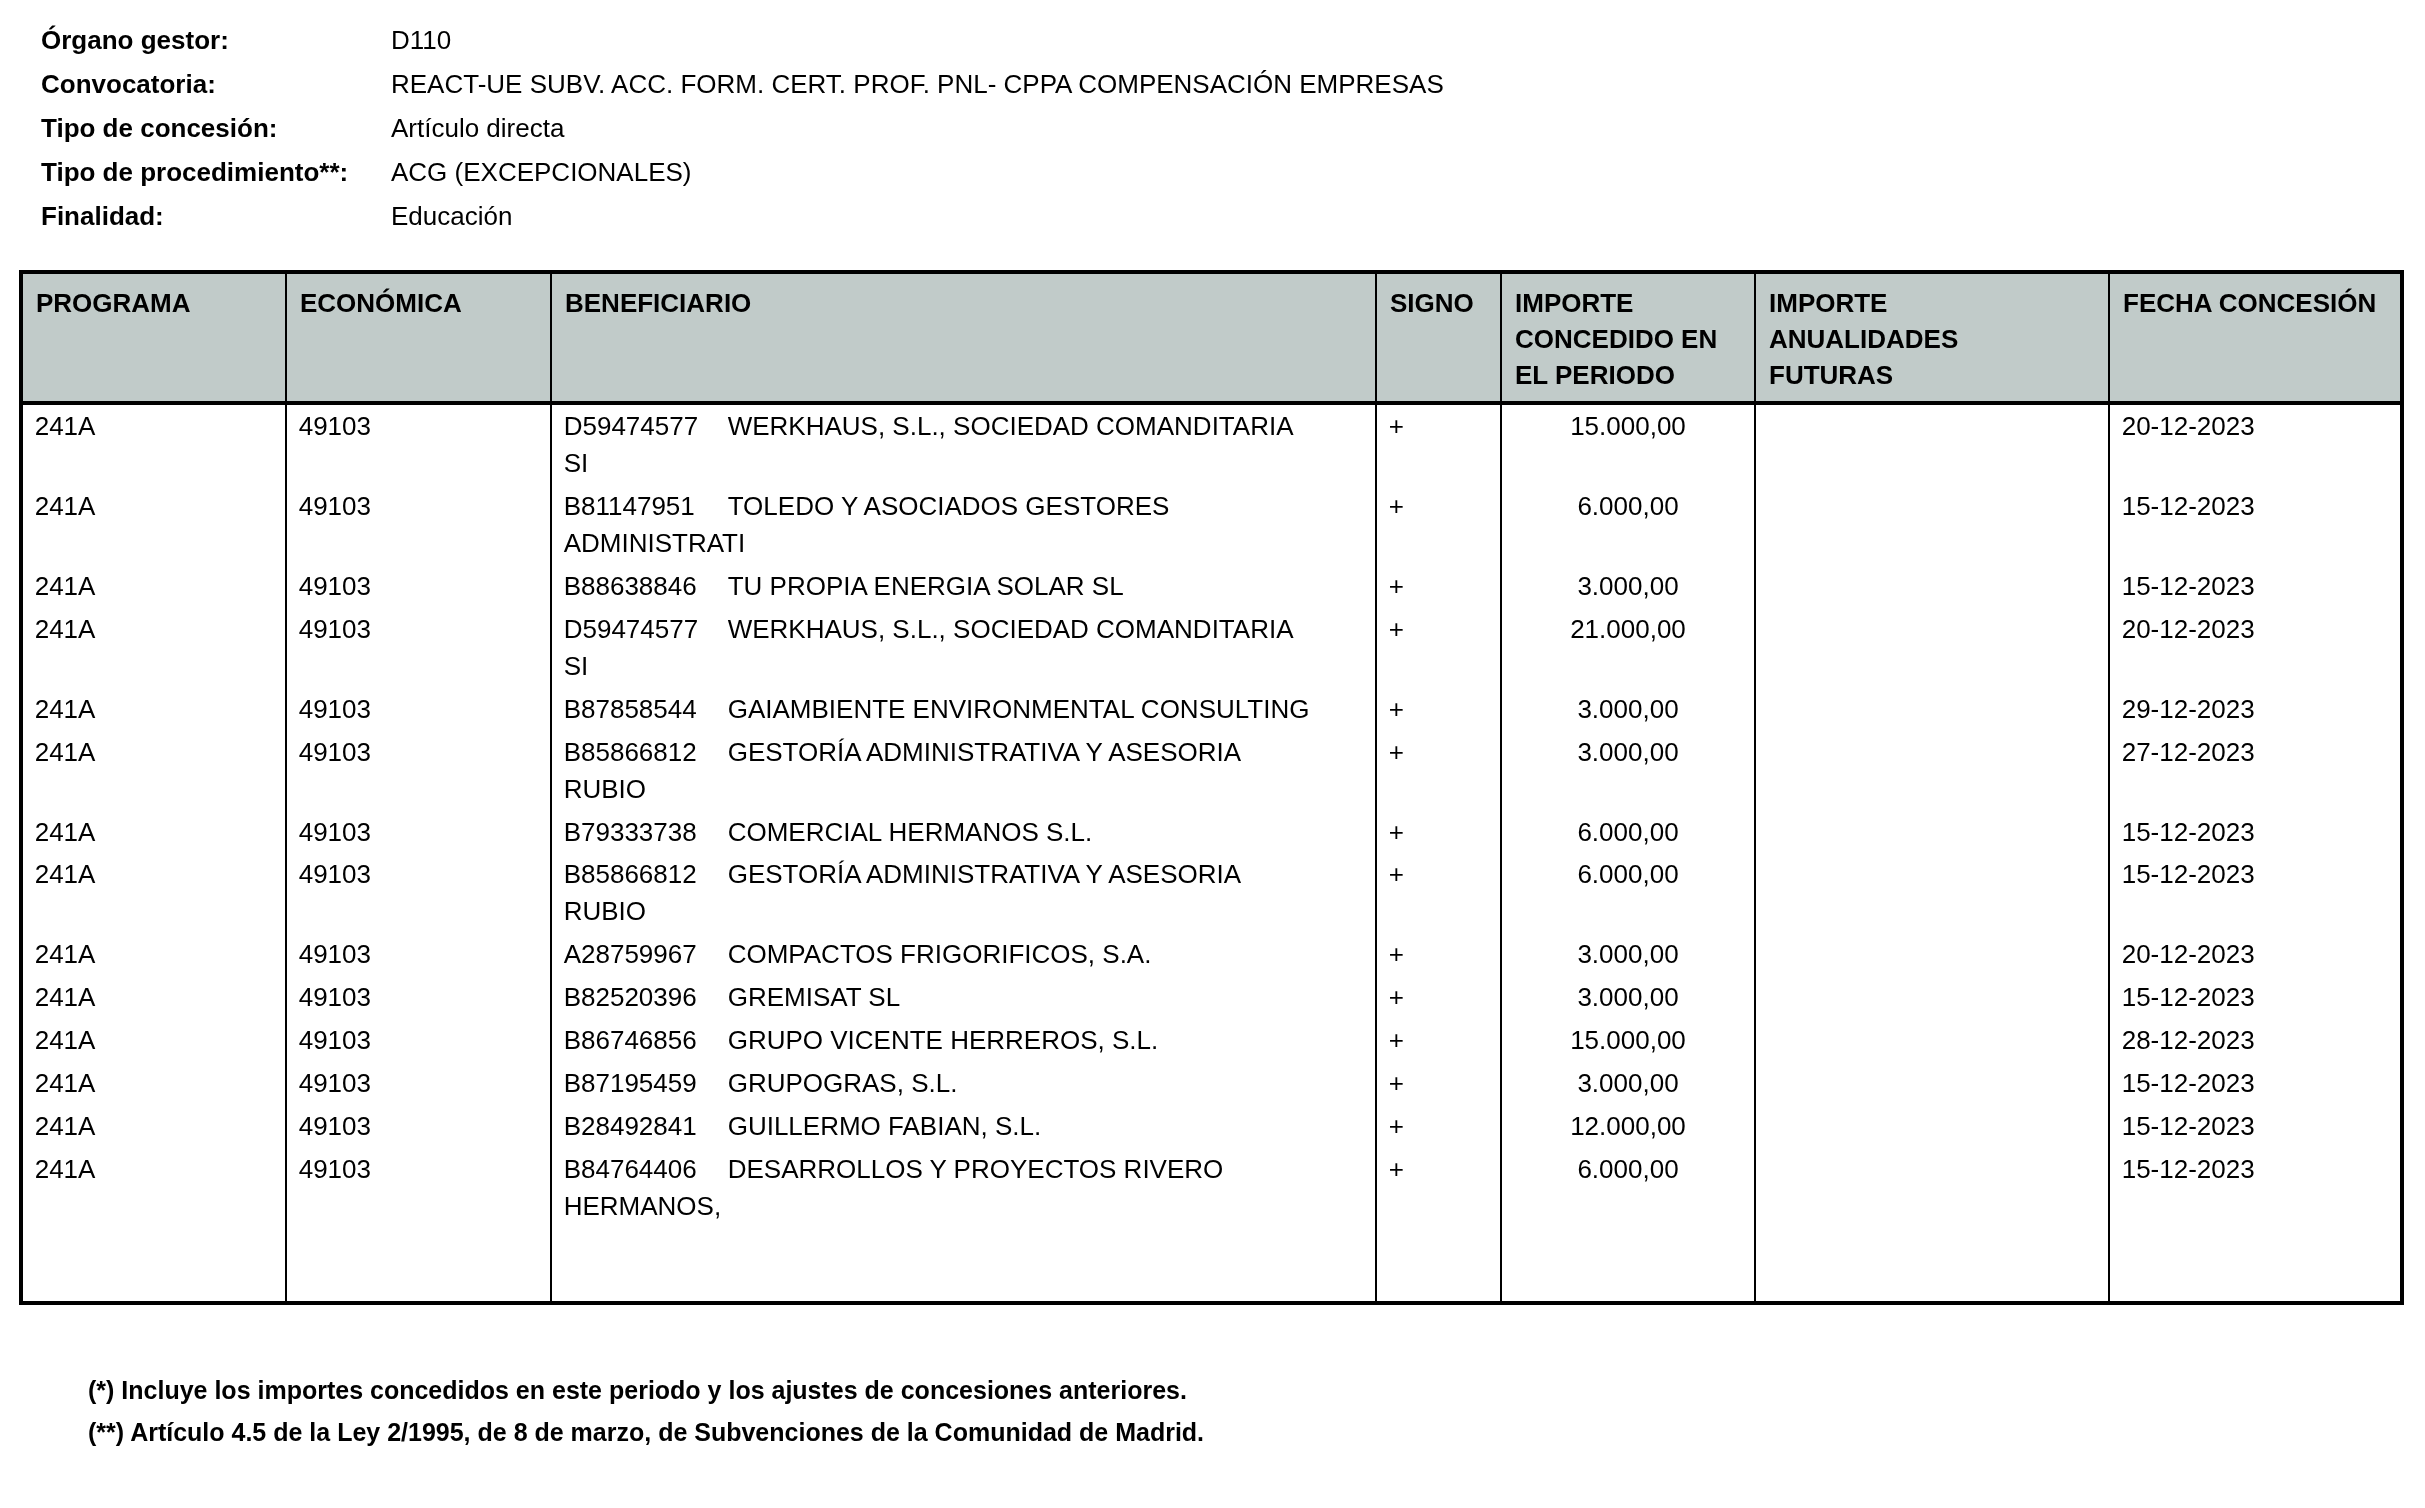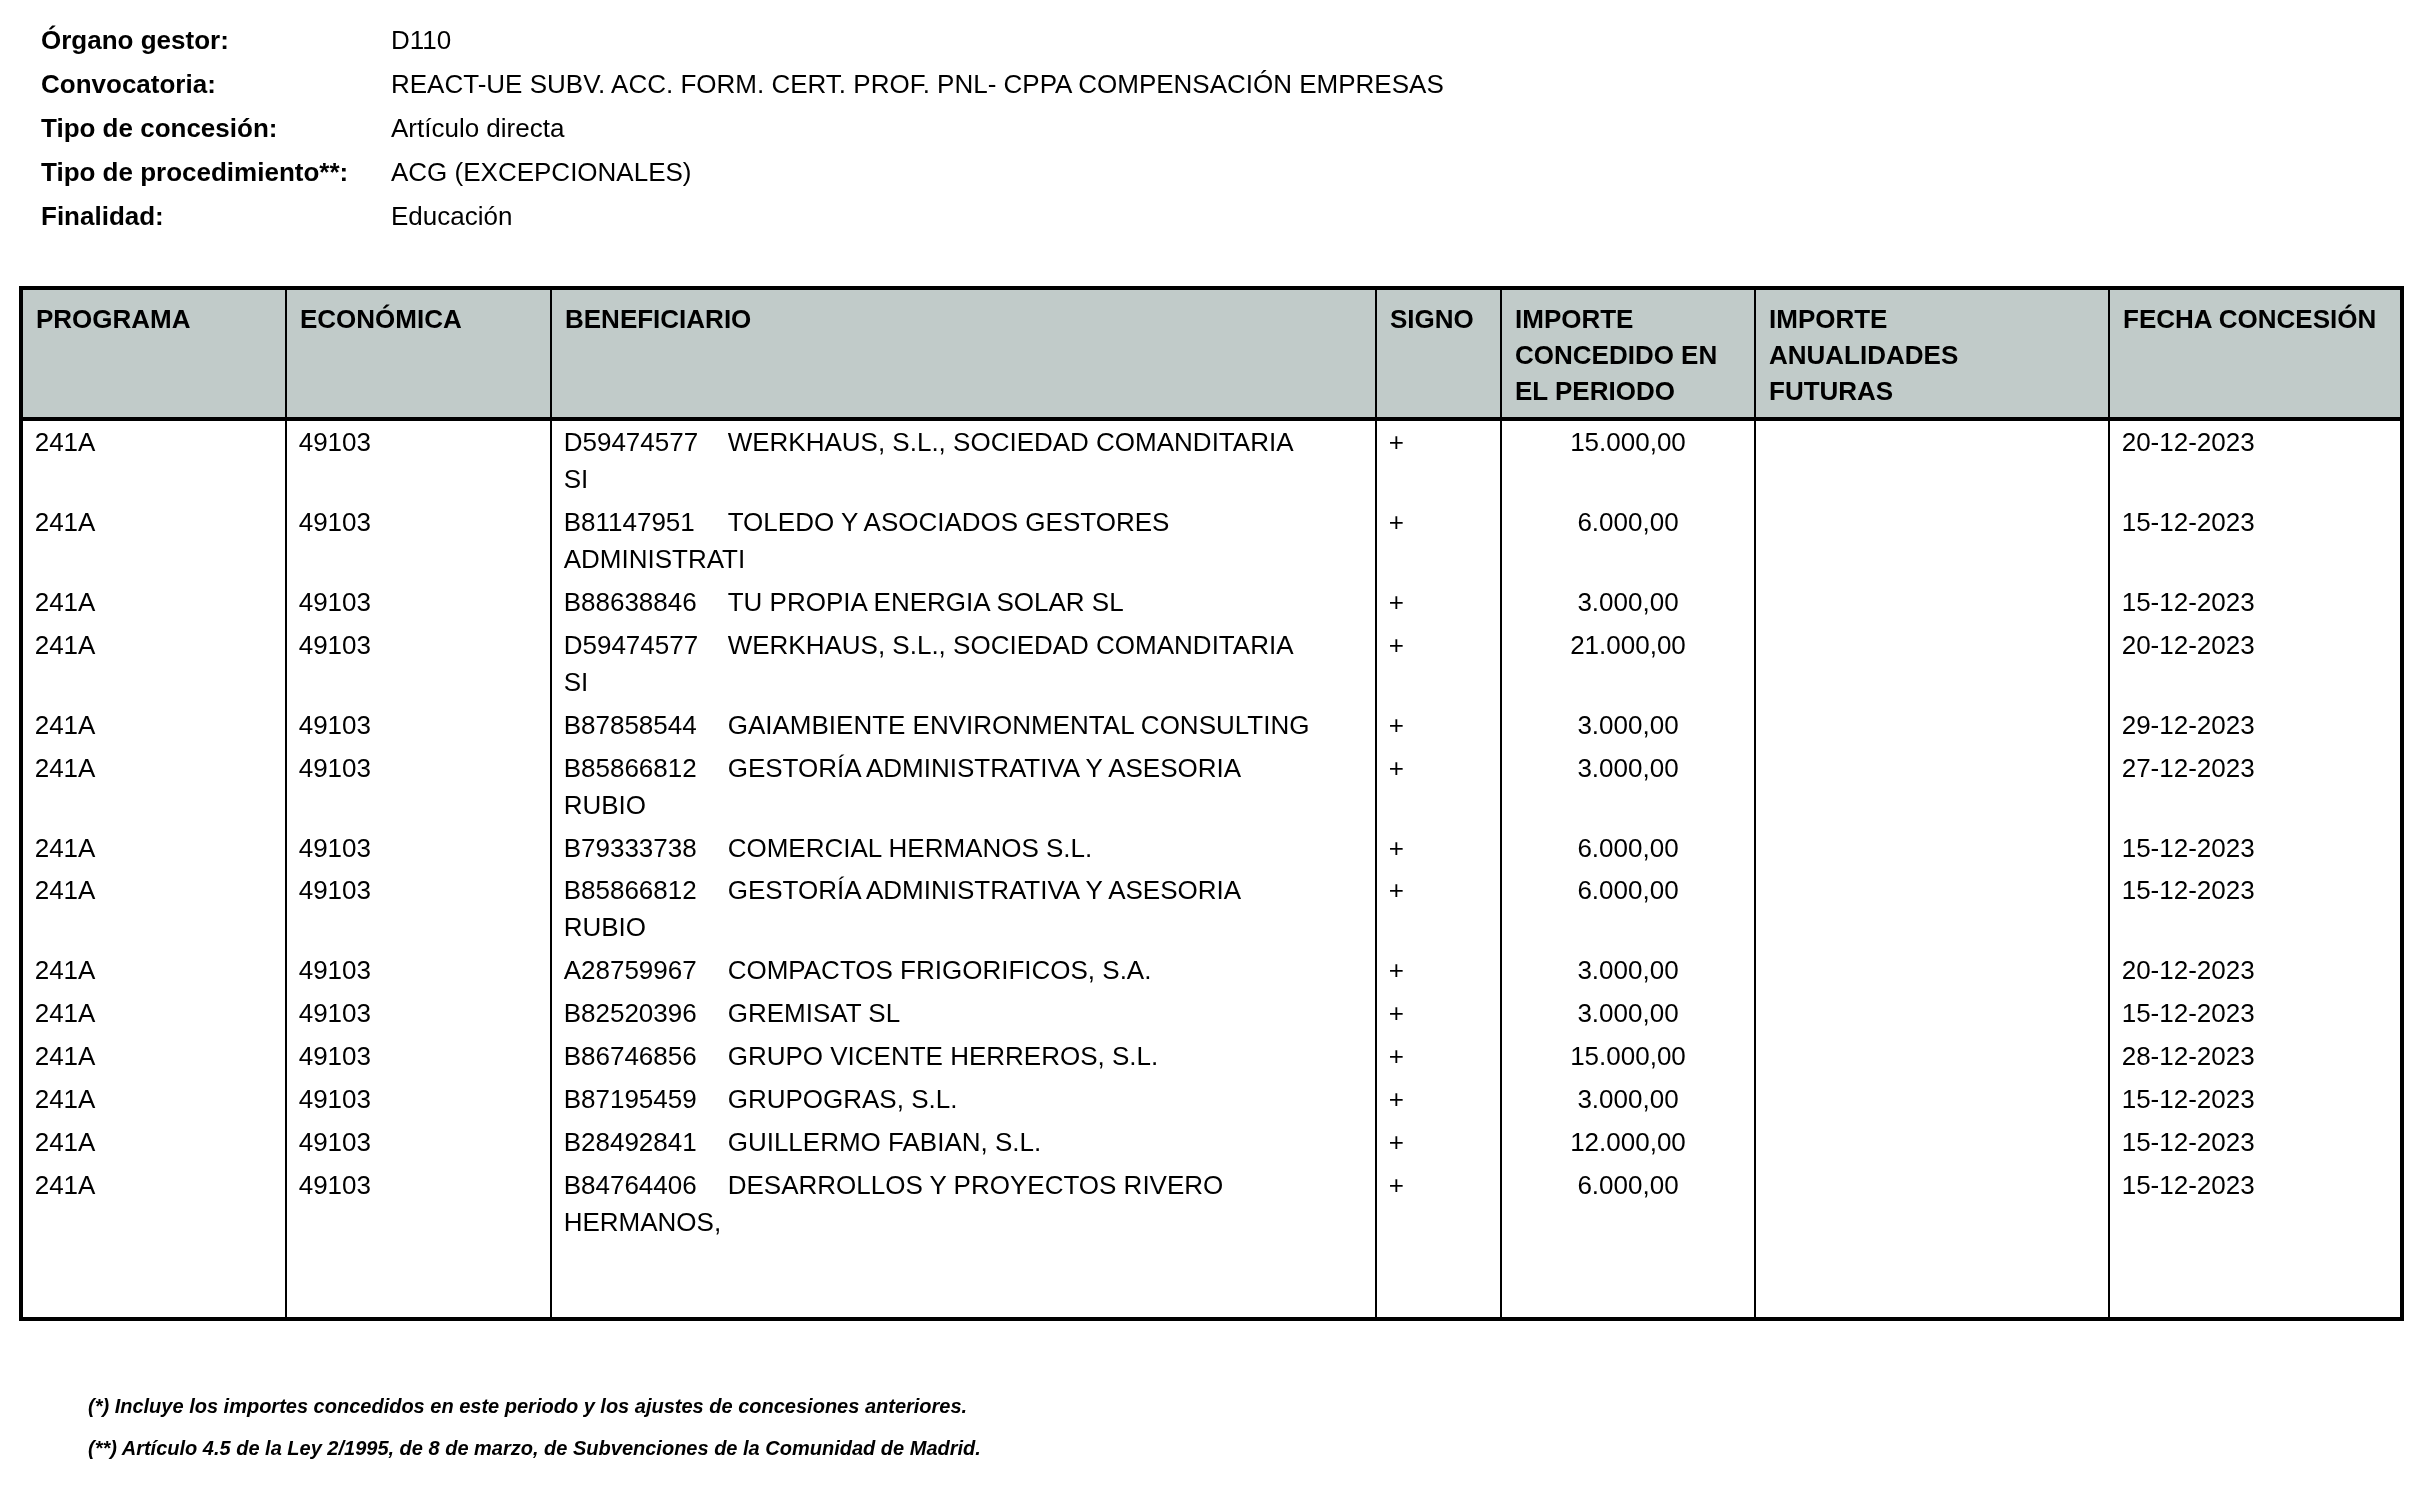--- a/index.html
+++ b/index.html
@@ -31,21 +31,21 @@
     display: inline-block;
     min-width: 350px;
   }
   .info-value {
     font-weight: normal;
   }
 
   
   table.grants {
     margin-left: 19px;
-    margin-top: 48px;
+    margin-top: 32px;
     border-collapse: collapse;
     table-layout: fixed;
     width: 2381px;
     border: 4.4px solid #000;
   }
   table.grants col.c-programa     { width: 265px; }
   table.grants col.c-economica    { width: 265px; }
   table.grants col.c-beneficiario { width: 825px; }
   table.grants col.c-signo        { width: 125px; }
   table.grants col.c-importe      { width: 254px; }
@@ -94,24 +94,23 @@
   }
   td.cell-signo { padding-left: 14.6px; }
   td.cell-fecha { padding-left: 17.6px; }
 
   
   .footnotes {
     margin-left: 88px;
     margin-top: 64px;
   }
   .footnote {
-    font-size: 20px;
+    font-size: 25px;
     line-height: 42px;
     font-weight: bold;
-    font-style: italic;
   }
 </style>
 </head>
 <body>
 
 <div class="page">
 
   <div class="info-block">
 
     <div class="info-row">

